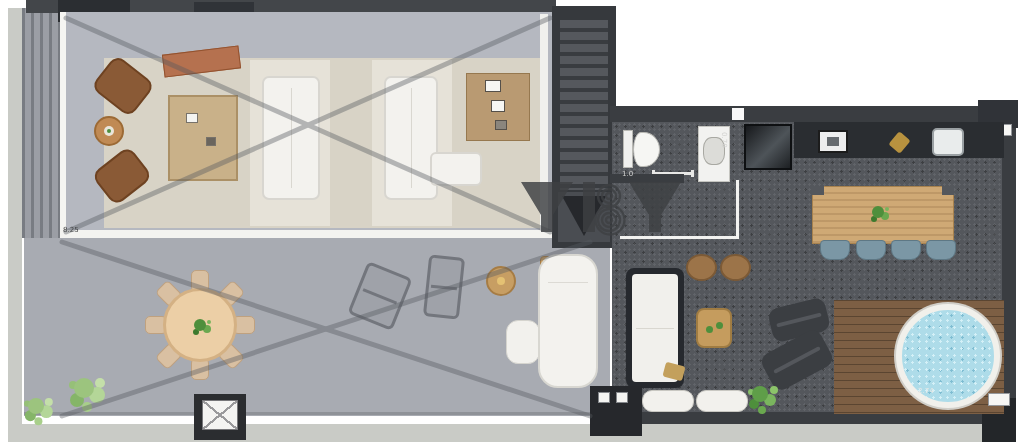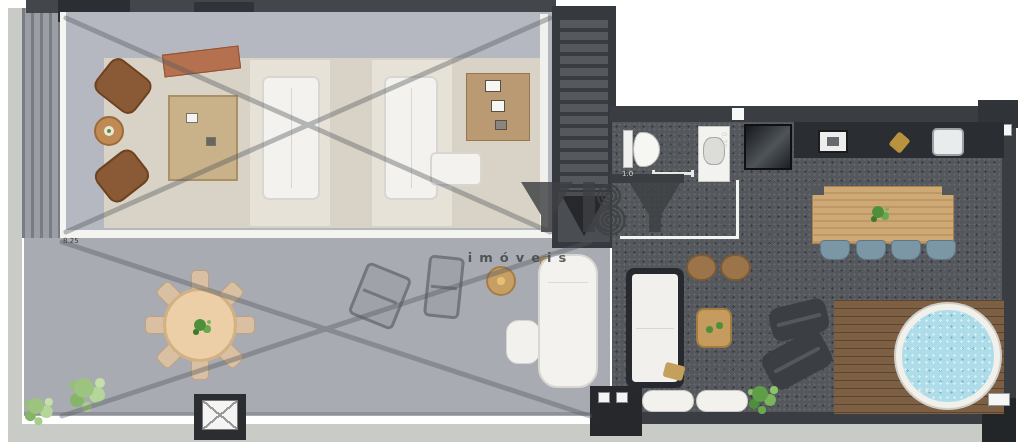--- a/index.html
+++ b/index.html
@@ -206,21 +206,21 @@
     <div class="deco" style="left:36px;top:40px;width:10px;height:9px;background:#6a655d;"></div>
   </div>
   <div class="sofa s1"></div>
   <div class="sofa s2"></div>
   <div class="chaise-ext"></div>
   <div class="console">
     <div class="frame" style="left:18px;top:6px;width:16px;height:12px;"></div>
     <div class="frame" style="left:24px;top:26px;width:14px;height:12px;"></div>
     <div class="frame" style="left:28px;top:46px;width:12px;height:10px;background:#8a857d;"></div>
   </div>
-  <div class="dim dark-text" style="left:63px;top:238px;">8.25</div>
+  <div class="dim dark-text" style="left:63px;top:227px;">8.25</div>
 
   <div class="shower"></div>
   <div class="toilet-tank"></div>
   <div class="toilet-bowl"></div>
   <div class="dim" style="left:622px;top:171px;">1.0</div>
   <div class="towel-bar"></div>
   <div class="towel-cap" style="left:652px;"></div>
   <div class="towel-cap" style="left:691px;"></div>
   <div class="wall-wc"></div>
   <div class="basin">
@@ -316,16 +316,15 @@
       <g fill="none" stroke="#3e4043" stroke-width="2.4">
         <circle cx="92" cy="14" r="3"></circle>
           <circle cx="92" cy="14" r="7"></circle>
           <circle cx="92" cy="14" r="11"></circle>
         <circle cx="92" cy="38" r="3"></circle>
           <circle cx="92" cy="38" r="7"></circle>
           <circle cx="92" cy="38" r="11"></circle>
           <circle cx="93" cy="38" r="14.5"></circle>
       </g>
     </svg>
-    <div class="wm-sub">imóveis</div>
   </div>
 
 </div>
 
 </body></html>

